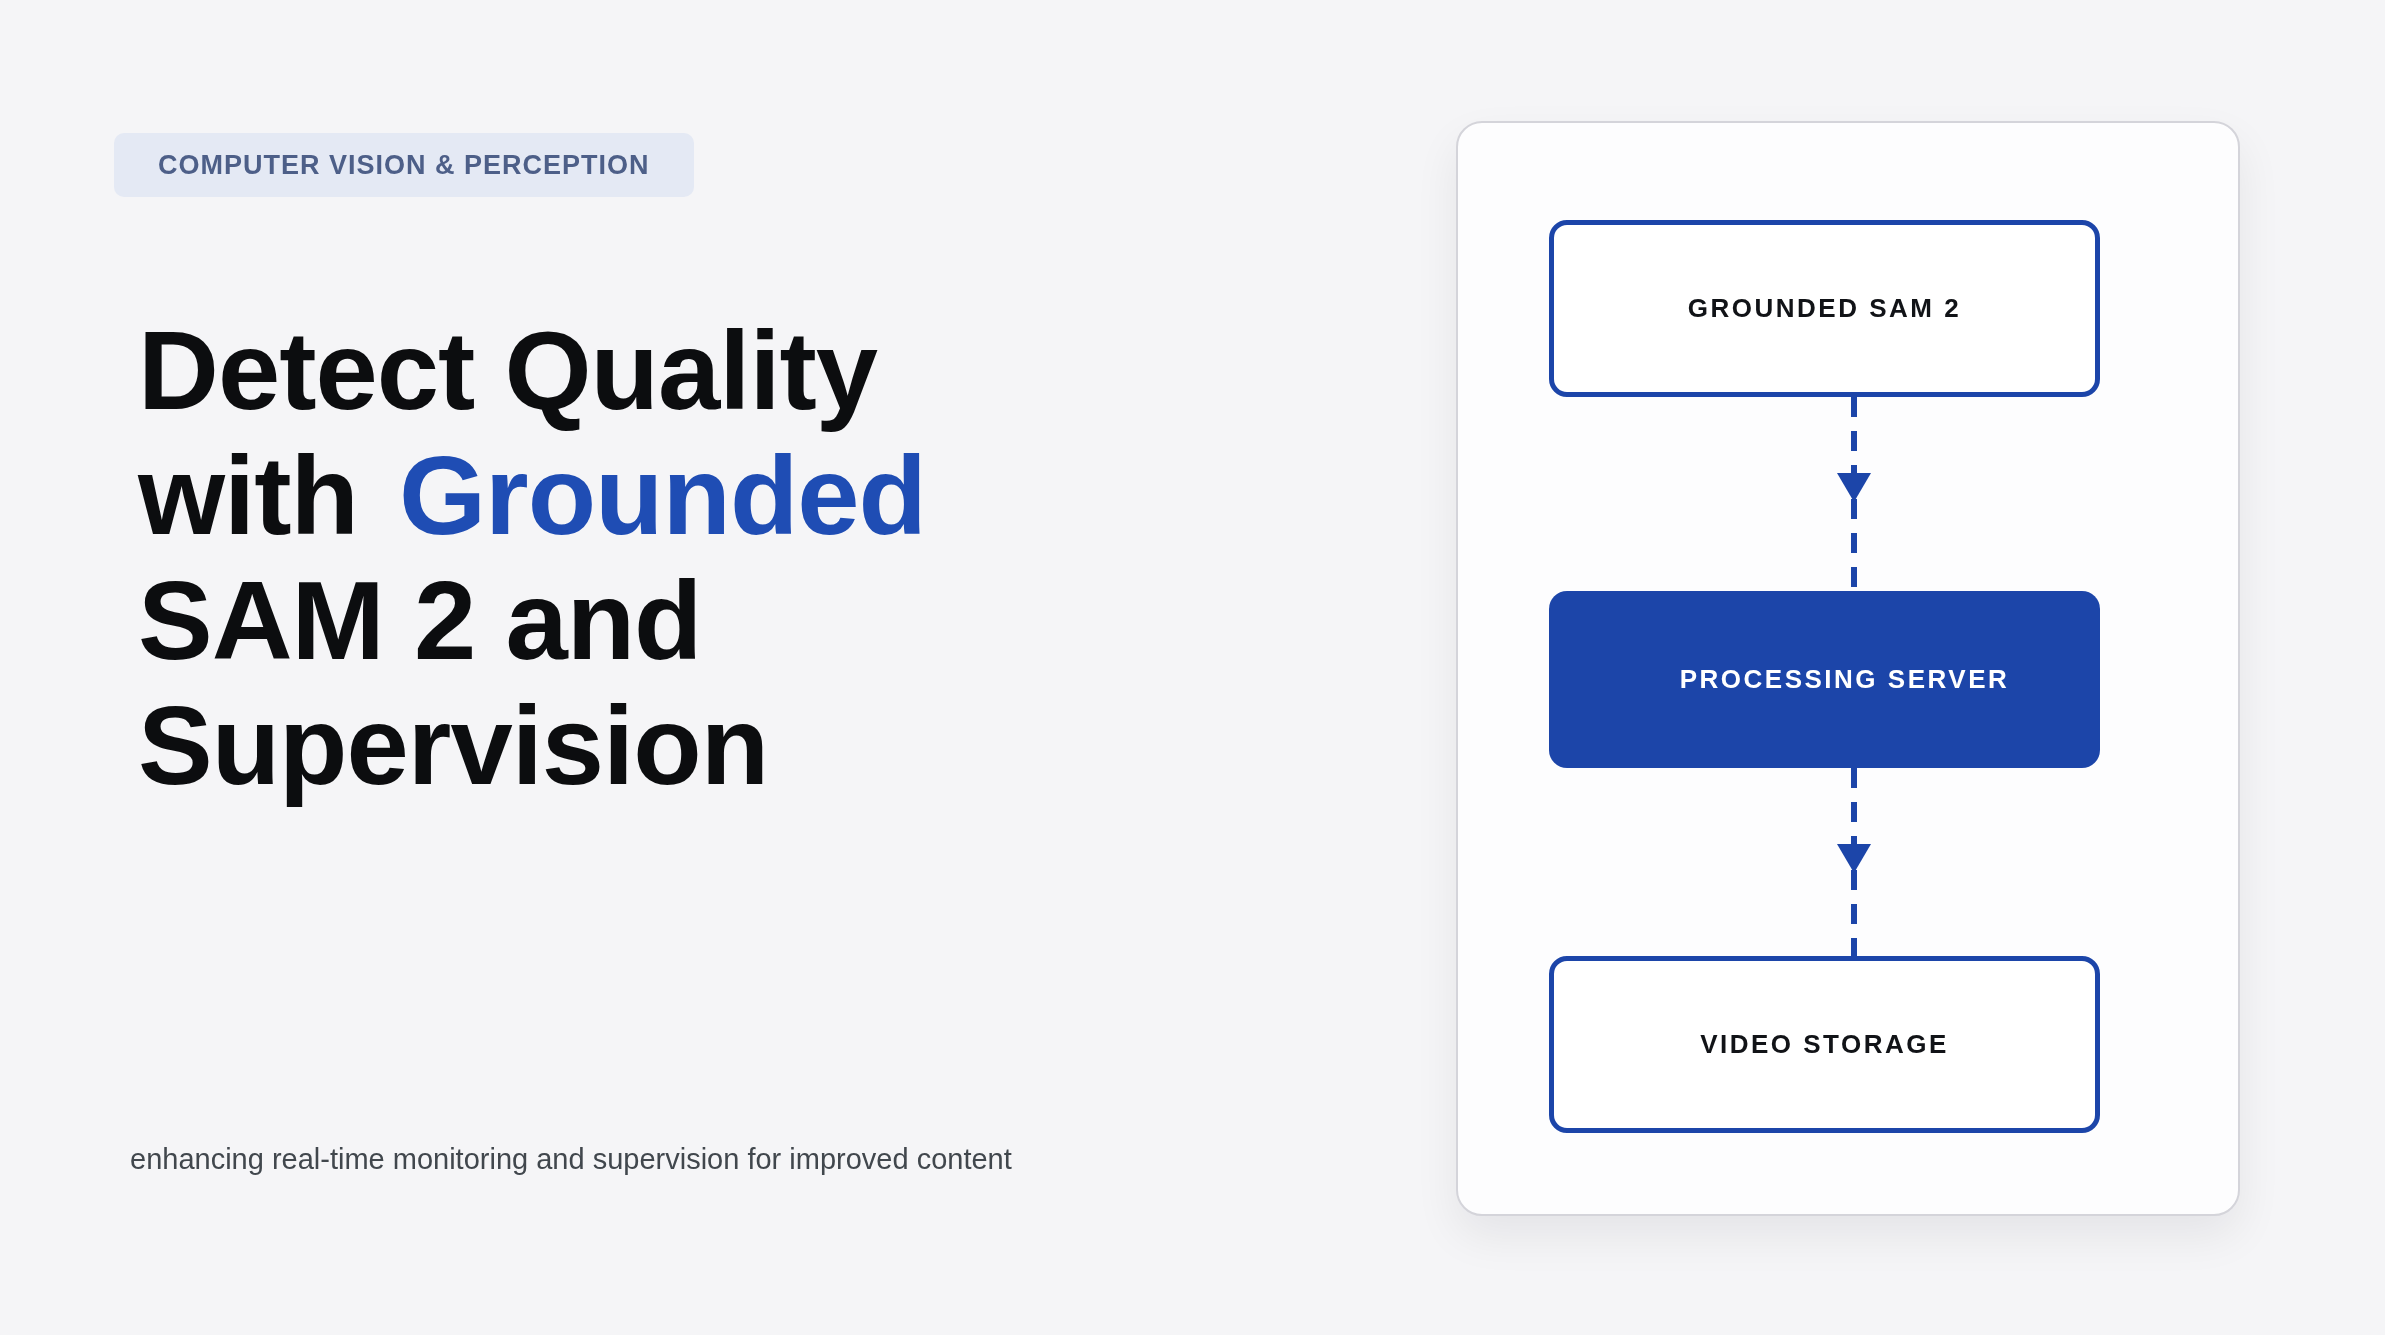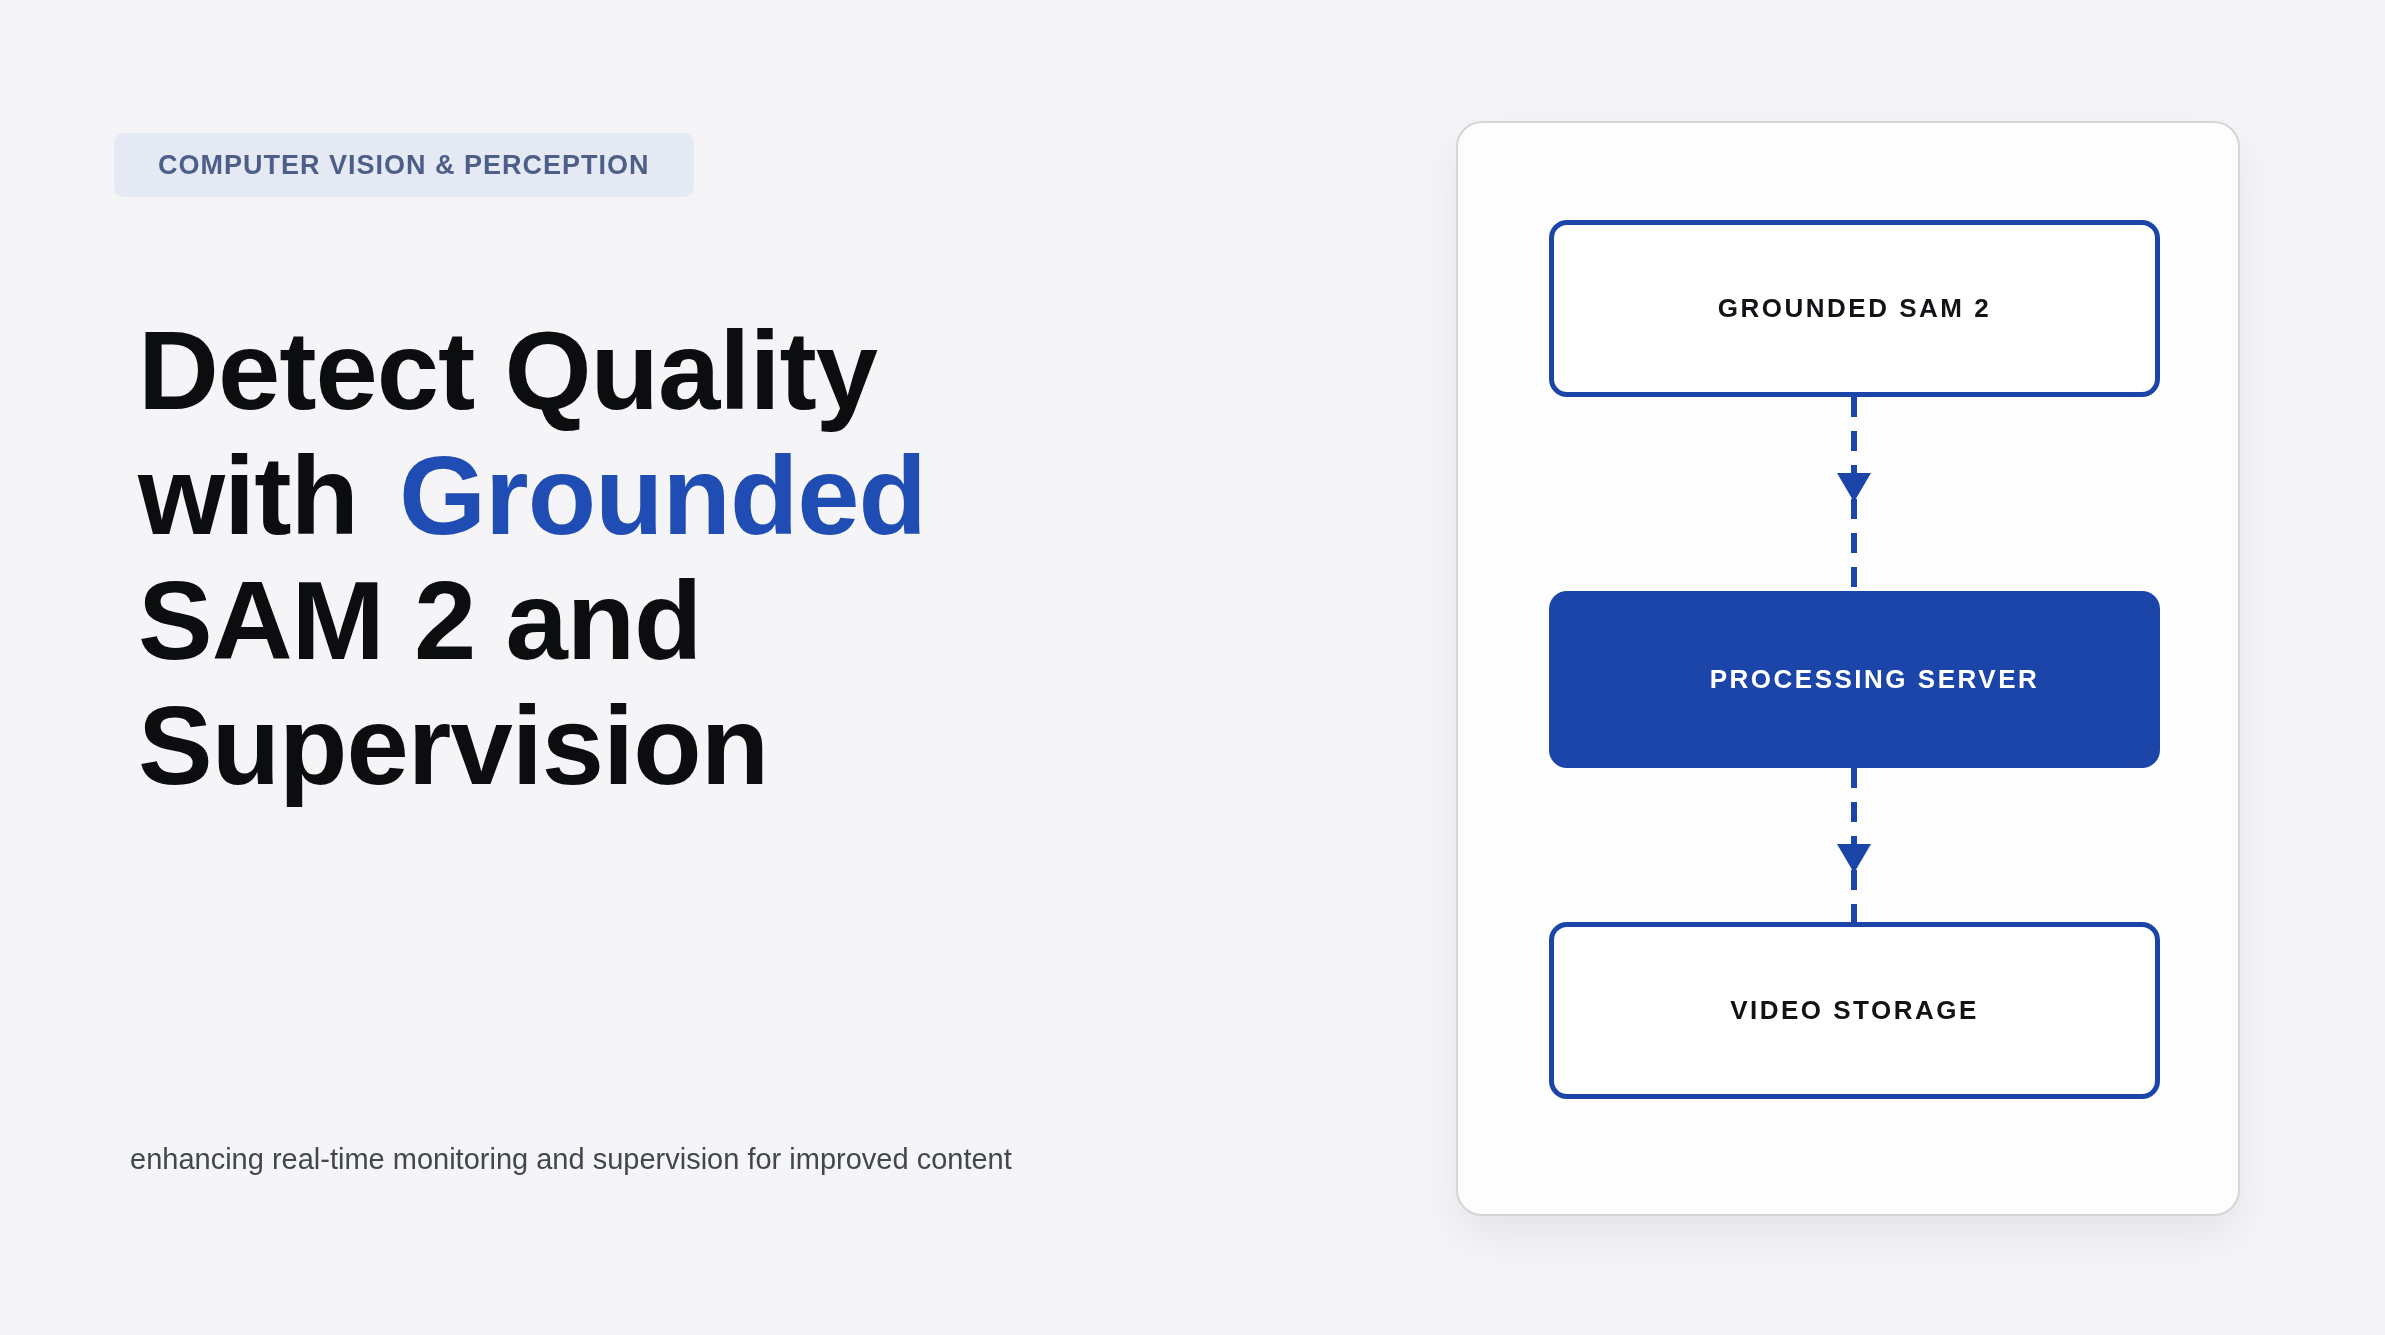--- a/index.html
+++ b/index.html
@@ -49,39 +49,39 @@
   .card {
     position:absolute; left:1456px; top:121px;
     width:784px; height:1095px;
     background:#fdfdfe;
     border:2px solid #d4d4da;
     border-radius:26px;
     box-shadow:0 20px 45px rgba(15,15,35,0.07);
   }
 
   .node {
-    position:absolute; left:91px; width:611px; height:177px;
+    position:absolute; left:91px; width:551px; height:177px;
     border-radius:18px;
     display:flex; align-items:center; justify-content:center;
     font-size:26px; font-weight:700; letter-spacing:2.5px;
     white-space:nowrap;
   }
   .node.outlined {
     background:#ffffff;
     border:5px solid #1c45a9;
     color:#111317;
   }
   .node.filled {
     background:#1c45a9;
     color:#ffffff;
     padding-left:40px;
   }
   .node-1 { top:97px; }
   .node-2 { top:468px; }
-  .node-3 { top:799px; }
+  .node-3 { top:833px; }
 
   .connector {
     position:absolute; left:393px; width:6px;
   }
   .connector .dash {
     position:absolute; left:0; top:0; width:6px; height:100%;
     background:repeating-linear-gradient(to bottom,
       #1c45a9 0 20px, transparent 20px 34px);
   }
   .connector-1 { top:274px; height:194px; }

